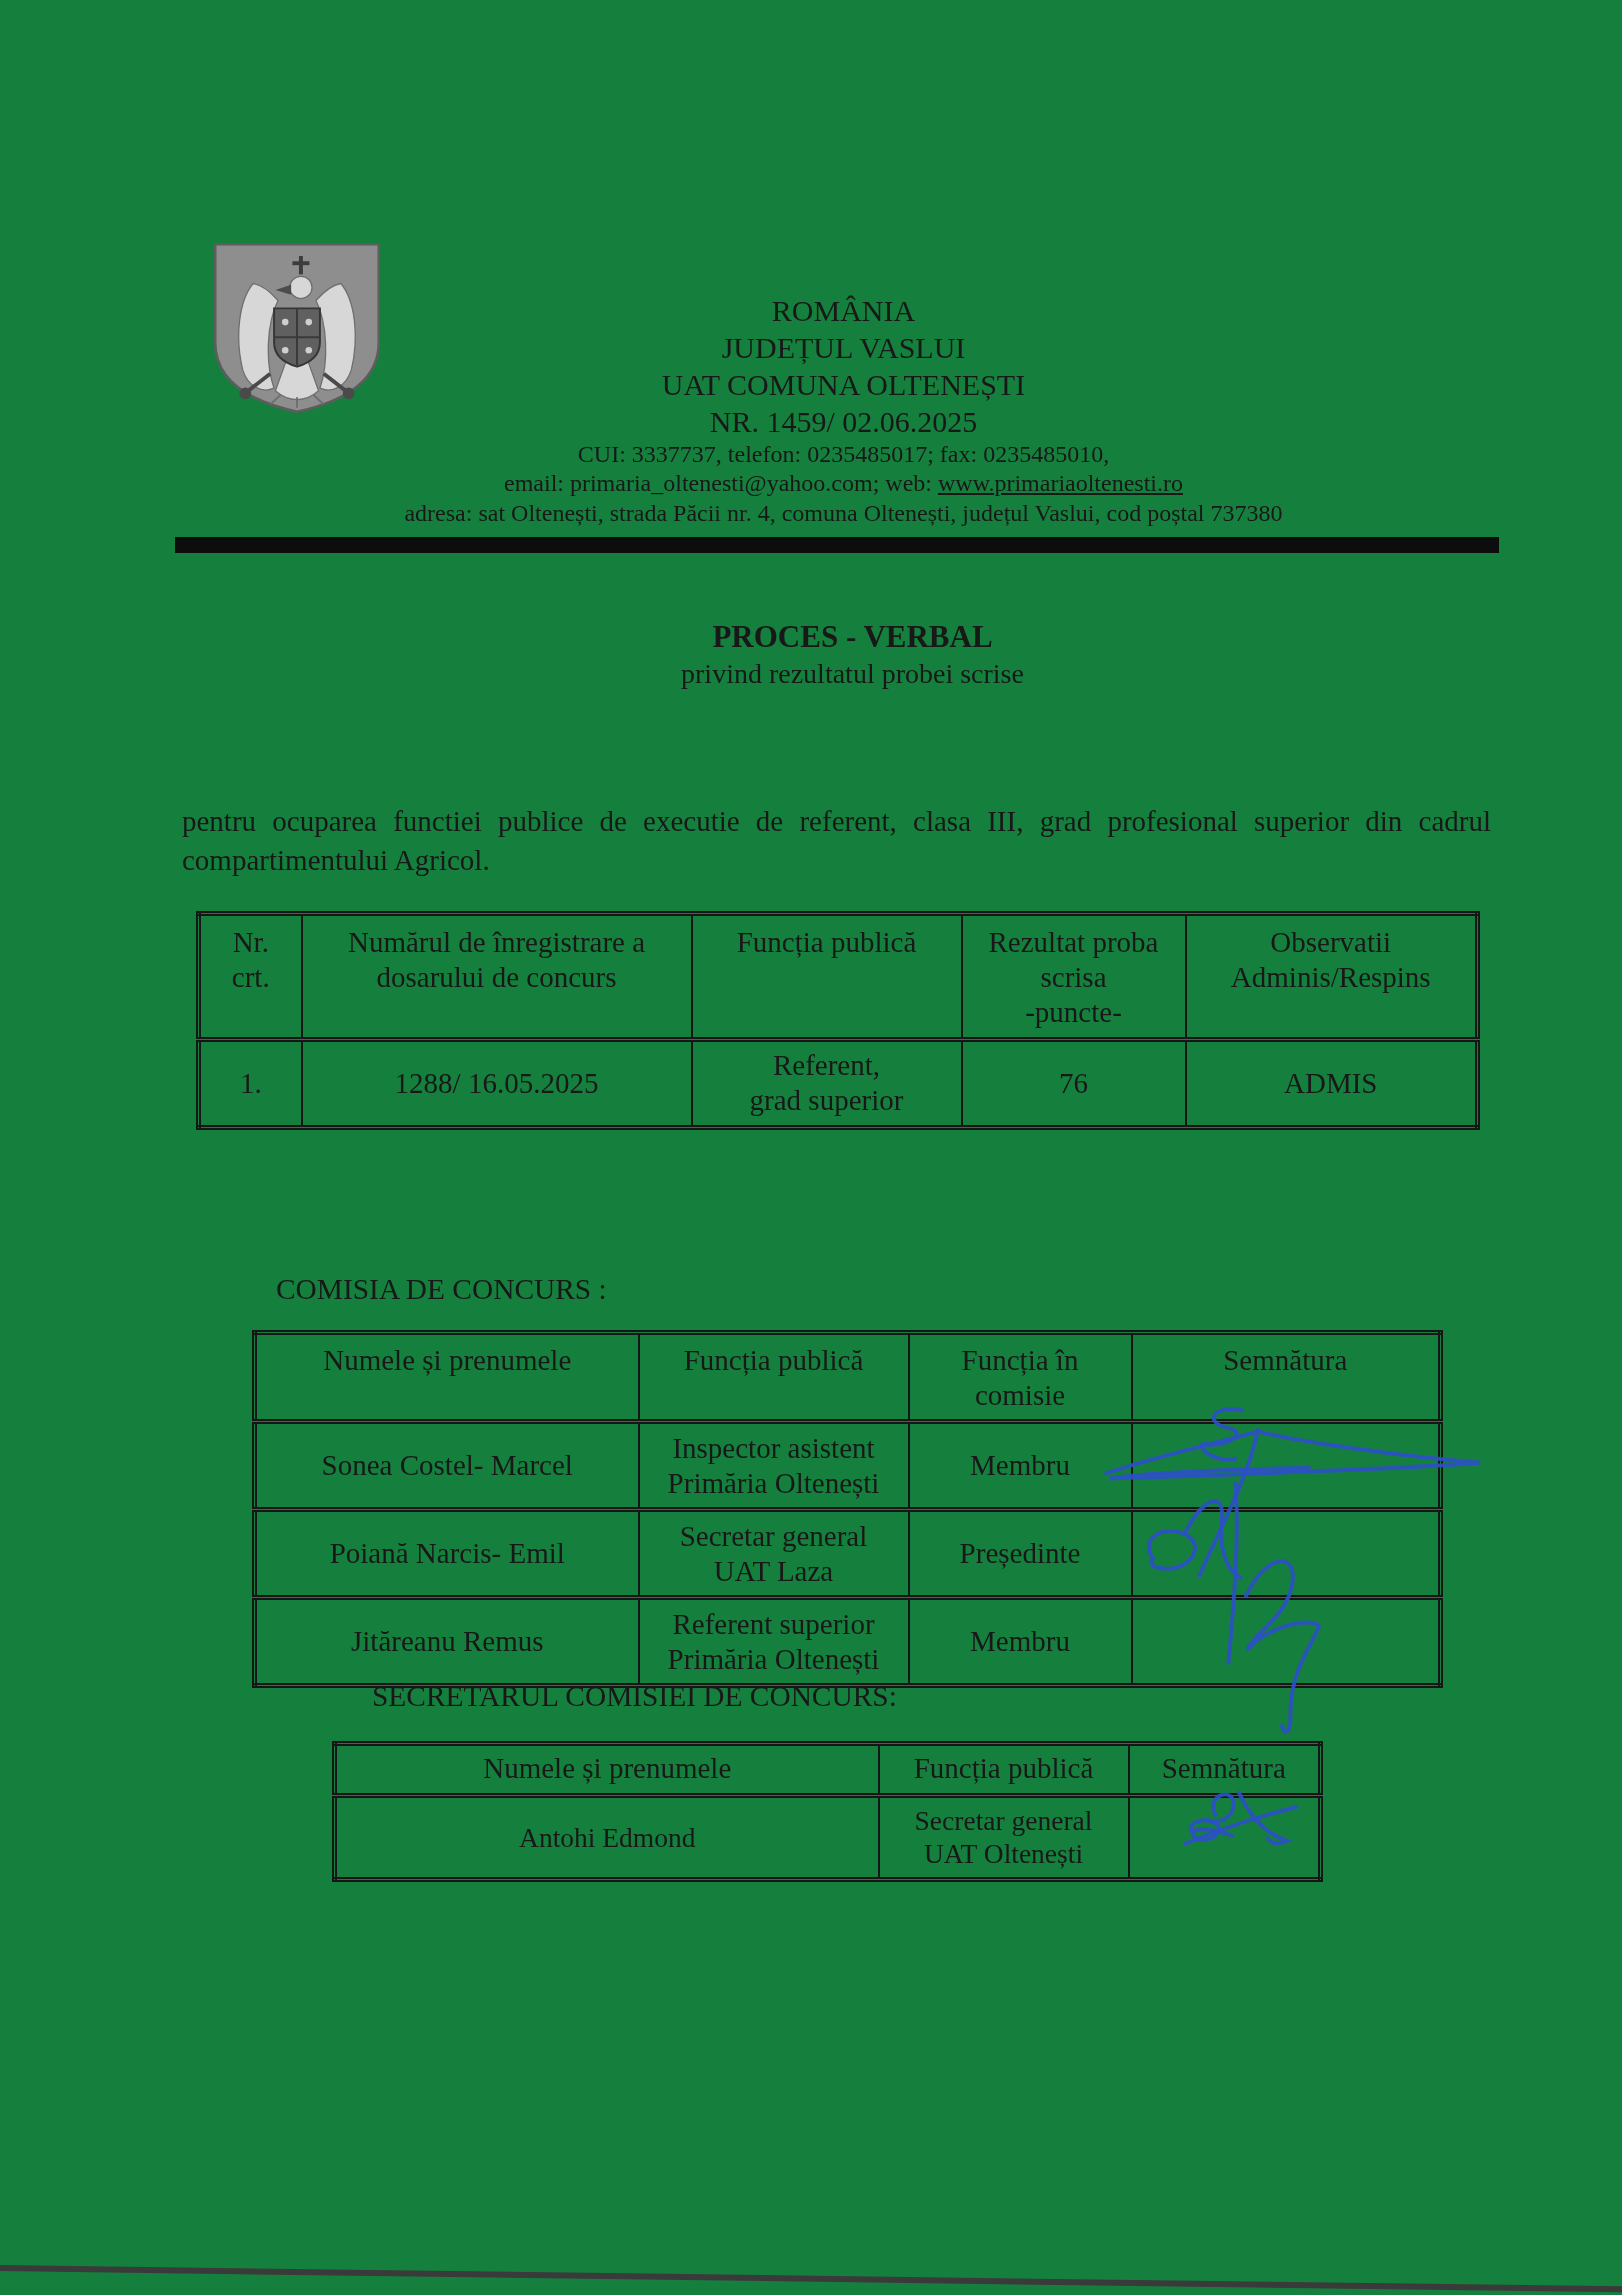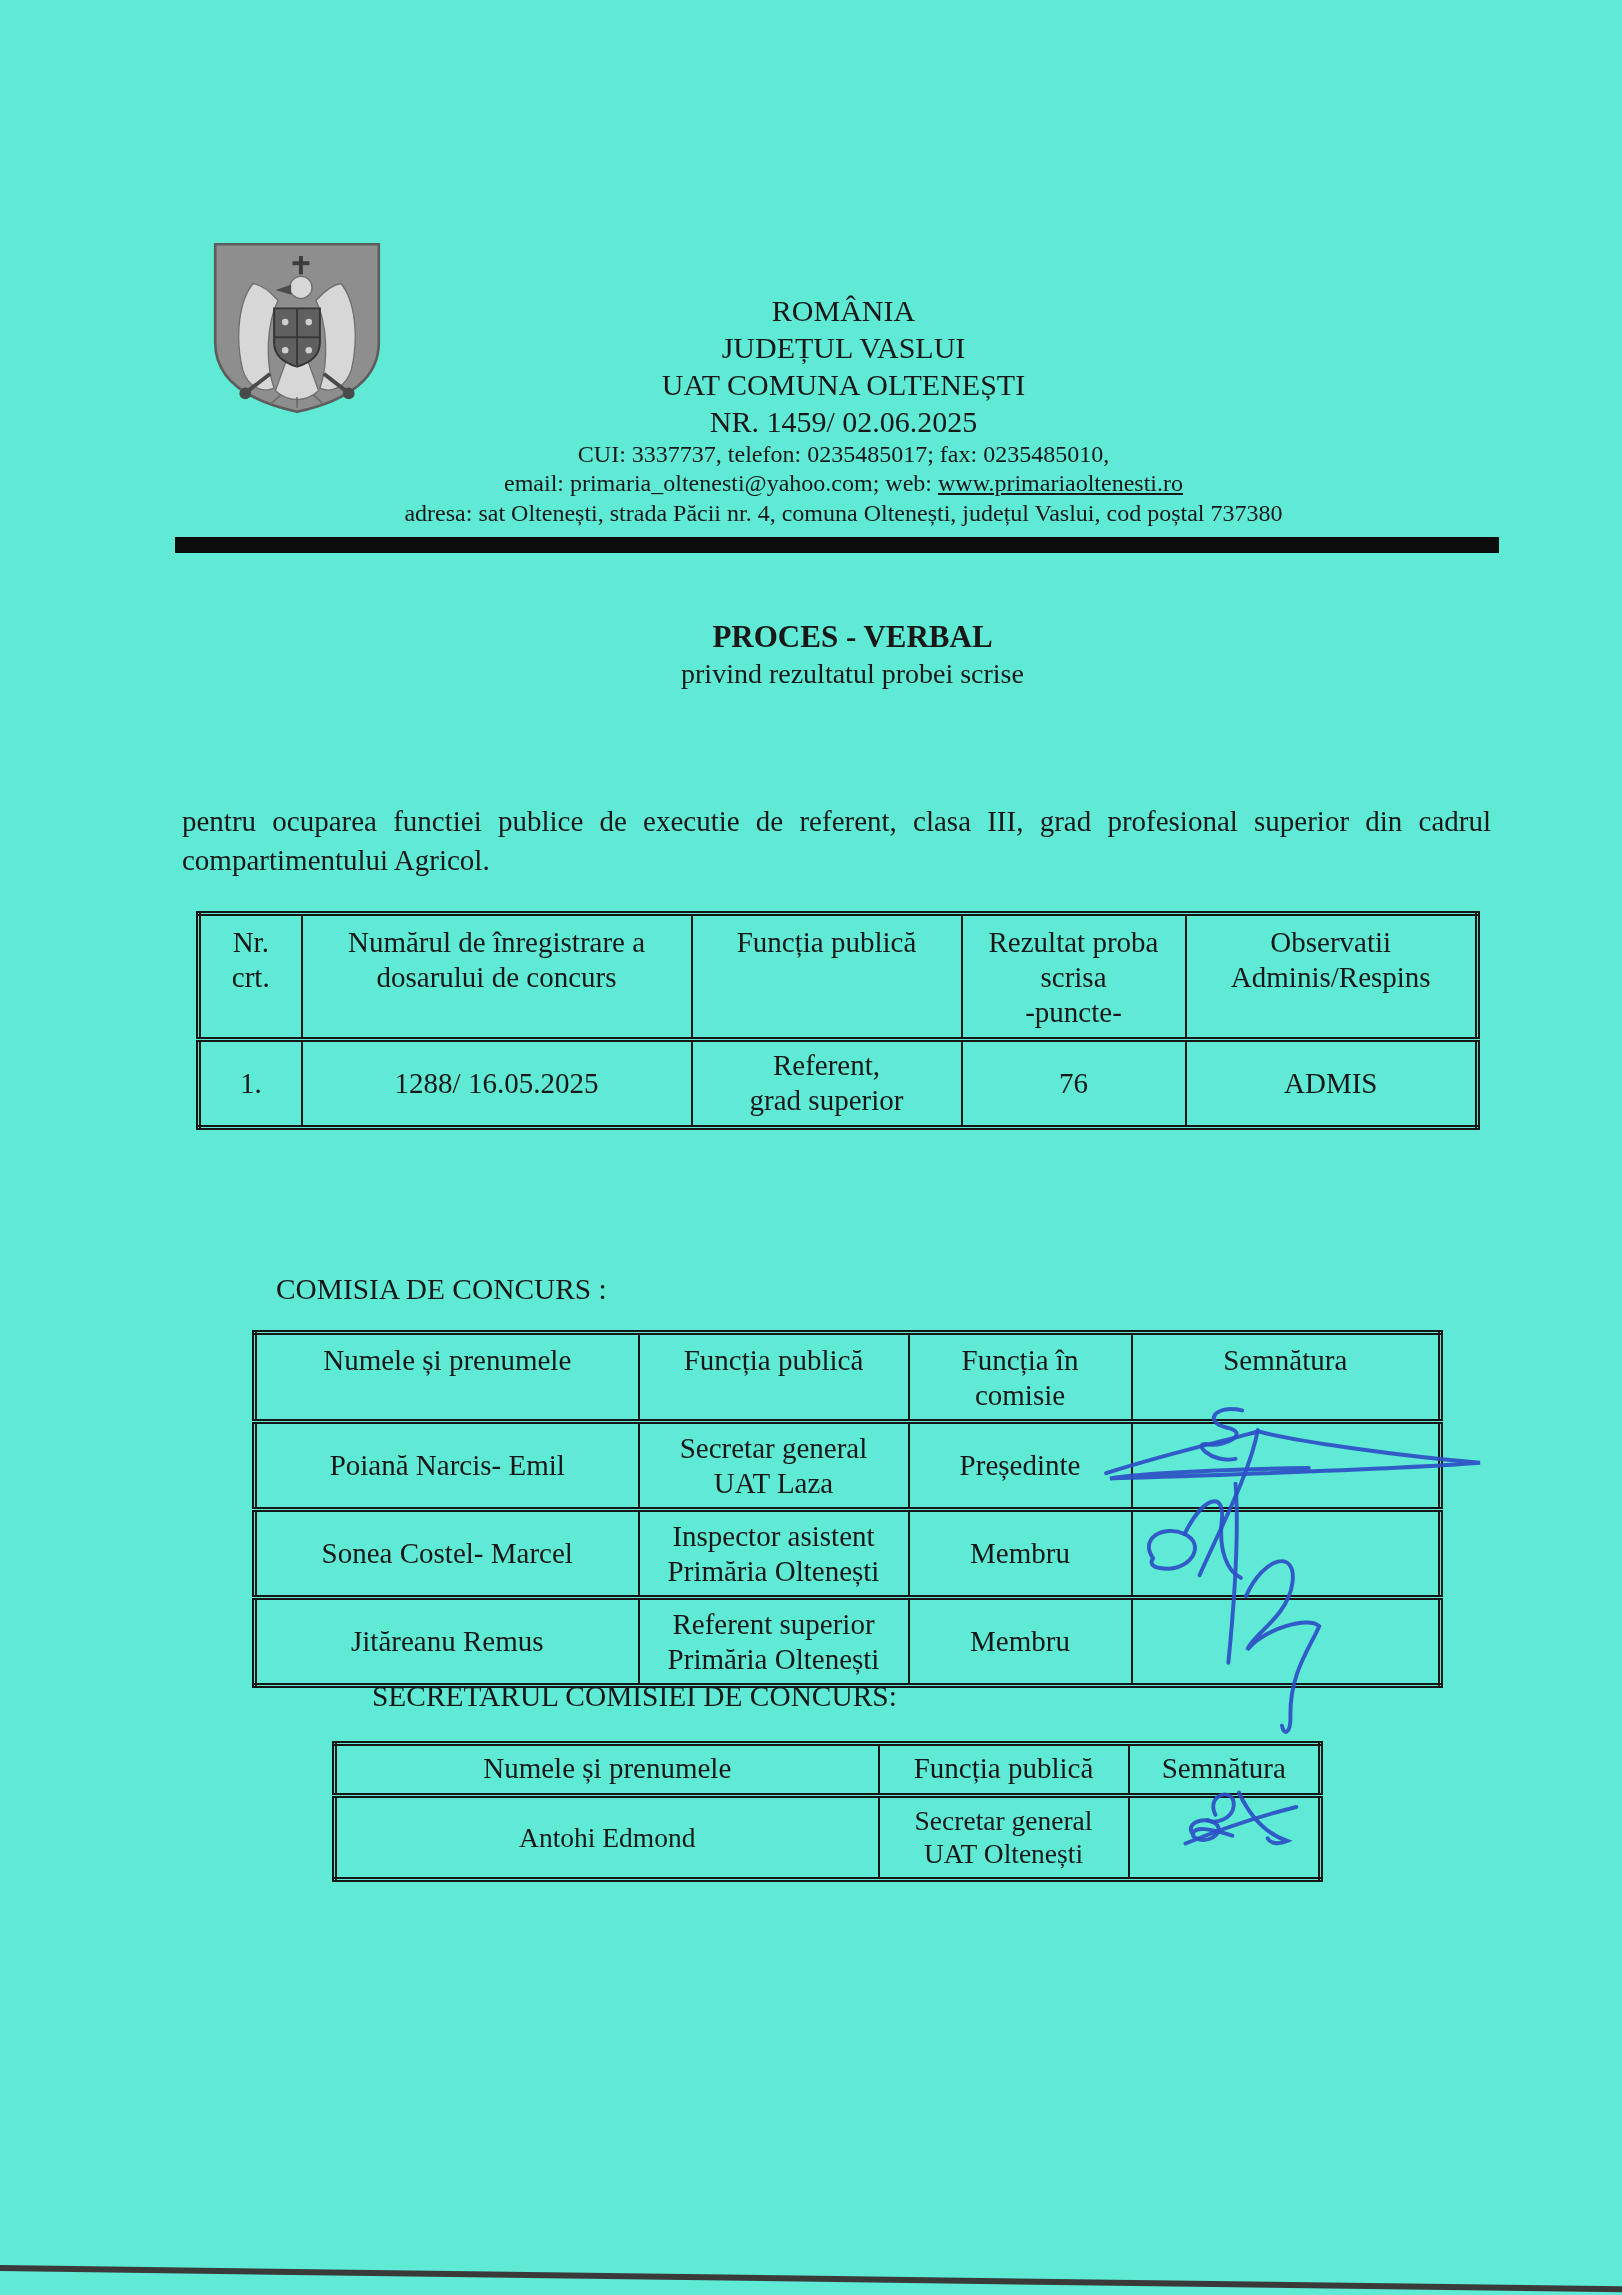--- a/index.html
+++ b/index.html
@@ -1,20 +1,20 @@
 <!DOCTYPE html>
 <html style="font-size:10.5px"><head>
 <meta charset="utf-8">
 <style>
   html,body{margin:0;padding:0;background:#9a9a9a;}
   .page{
     position:relative;
     width:1623px;height:2295px;
     margin:0 auto;
-    background:#5eead4;
+    background:#15803d;
     font-family:"Liberation Serif","DejaVu Serif",serif;
     color:#181818;
     overflow:hidden;
   }
   
   .emblem{position:absolute;left:202px;top:239px;width:190px;height:178px;}
   .hdr-text{position:absolute;left:65px;top:292px;width:1557px;text-align:center;}
   .hdr-big{font-size:30px;line-height:37px;white-space:pre;}
   .hdr-small{font-size:24px;line-height:29.4px;white-space:pre;}
   .hdr-link{text-decoration:underline;}
@@ -160,31 +160,31 @@
       <tr>
         <th>Numele și prenumele</th>
         <th>Funcția publică</th>
         <th>Funcția în
 comisie</th>
         <th>Semnătura</th>
       </tr>
     </thead>
     <tbody>
       <tr>
+        <td>Sonea Costel- Marcel</td>
+        <td>Inspector asistent
+Primăria Oltenești</td>
+        <td>Membru</td>
+        <td></td>
+      </tr>
+      <tr>
         <td>Poiană Narcis- Emil</td>
         <td>Secretar general
 UAT Laza</td>
         <td>Președinte</td>
-        <td></td>
-      </tr>
-      <tr>
-        <td>Sonea Costel- Marcel</td>
-        <td>Inspector asistent
-Primăria Oltenești</td>
-        <td>Membru</td>
         <td></td>
       </tr>
       <tr>
         <td>Jităreanu Remus</td>
         <td>Referent superior
 Primăria Oltenești</td>
         <td>Membru</td>
         <td></td>
       </tr>
     </tbody>

